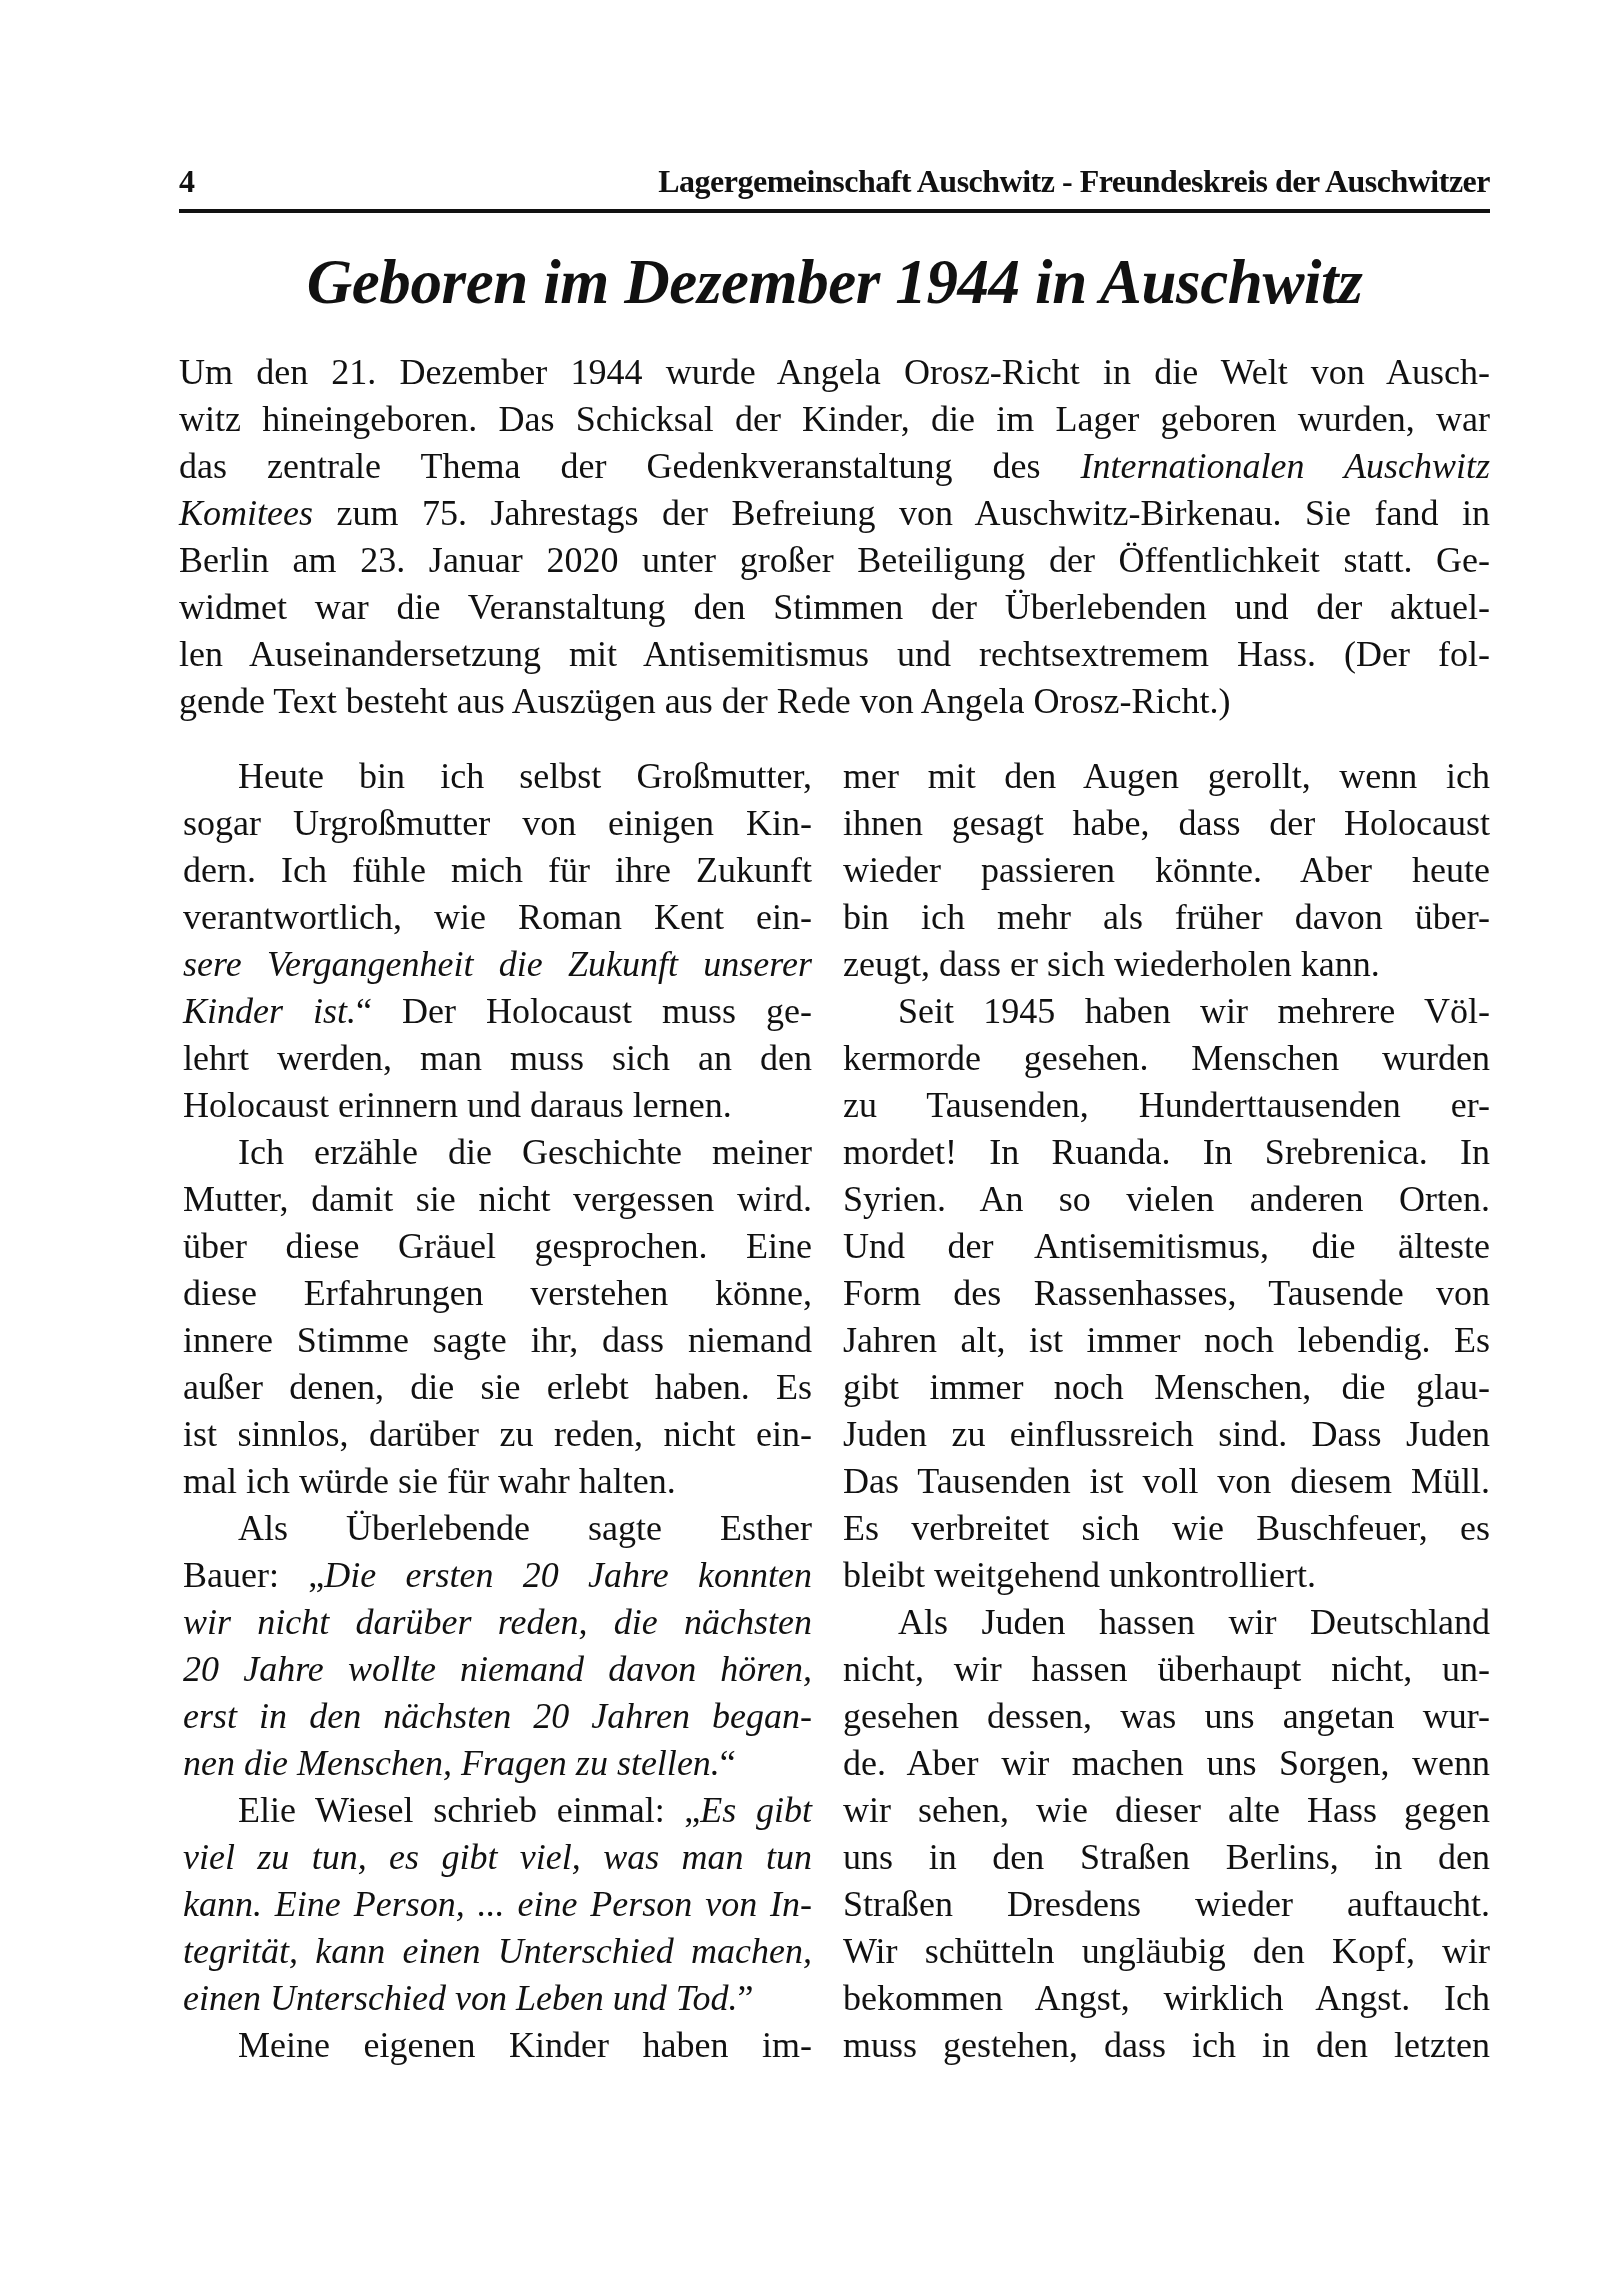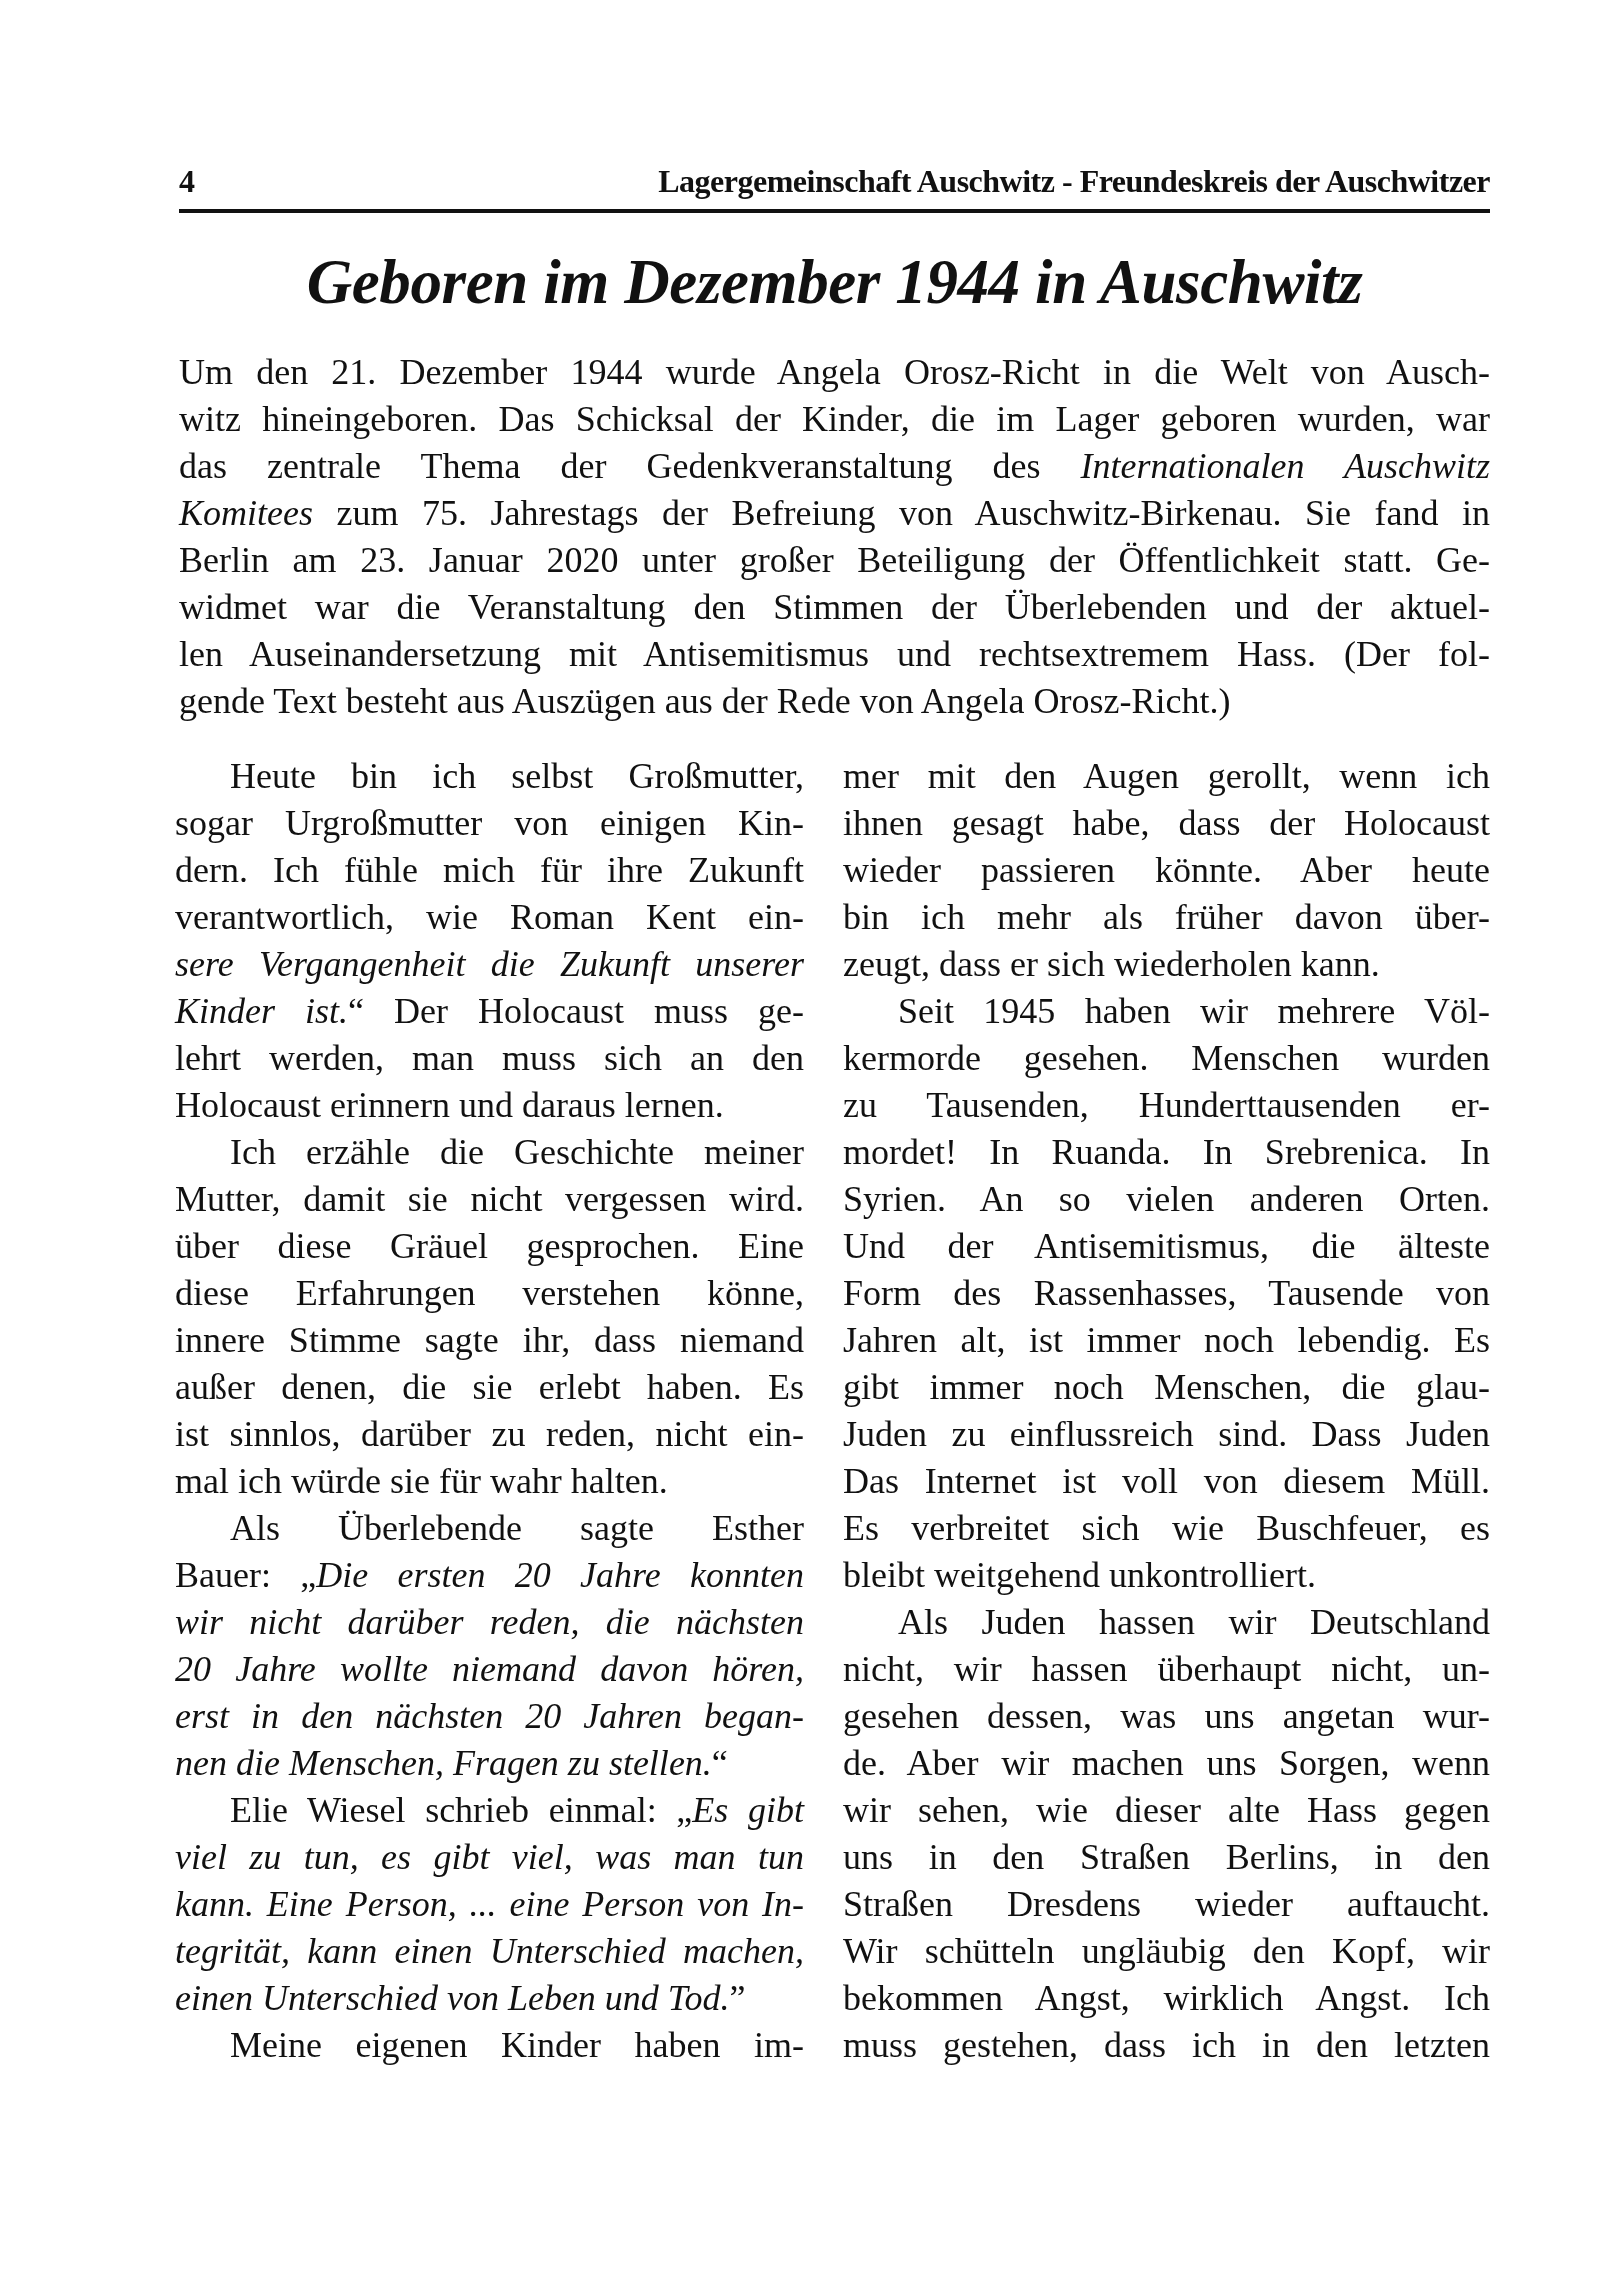--- a/index.html
+++ b/index.html
@@ -7,21 +7,21 @@
     .page-header { position: absolute; left: 179px; top: 160px; width: 1311px; height: 42px; }
     .page-number { position: absolute; left: 0; top: 0; font-weight: bold; font-size: 32px; line-height: 42px; }
     .running-head { position: absolute; right: 0; top: 0; font-weight: bold; font-size: 32px; line-height: 42px; letter-spacing: -0.5px; white-space: nowrap; }
     .header-rule { position: absolute; left: 179px; top: 209px; width: 1311px; height: 4px; background: #111; }
     .title { position: absolute; left: 179px; top: 242px; width: 1311px; text-align: center; font-weight: bold; font-size: 63px; line-height: 81px; letter-spacing: -0.4px; white-space: nowrap; font-style: italic; }
     .intro { position: absolute; left: 179px; top: 349px; width: 1311px; font-size: 36px; }
     .line { display: block; height: 47px; line-height: 47px; white-space: nowrap; text-align: justify; text-align-last: justify; }
     .line.last { text-align-last: left; }
     .line.indent { padding-left: 55px; }
     .col { position: absolute; top: 753px; font-size: 36px; }
-    .col-left { left: 175px; width: 629px; }
+    .col-left { left: 183px; width: 629px; }
     .col-right { left: 843px; width: 647px; }
     .col .line { height: 47px; line-height: 47px; }
     i { font-style: italic; }
   </style>
 </head>
 <body>
 
 <div class="page-header">
   <span class="page-number">4</span>
   <span class="running-head">Lagergemeinschaft Auschwitz - Freundeskreis der Auschwitzer</span>
@@ -81,21 +81,21 @@
     <span class="line indent"><span>Seit 1945 haben wir mehrere Völ-</span></span>
     <span class="line"><span>kermorde gesehen. Menschen wurden</span></span>
     <span class="line"><span>zu Tausenden, Hunderttausenden er-</span></span>
     <span class="line"><span>mordet! In Ruanda. In Srebrenica. In</span></span>
     <span class="line"><span>Syrien. An so vielen anderen Orten.</span></span>
     <span class="line"><span>Und der Antisemitismus, die älteste</span></span>
     <span class="line"><span>Form des Rassenhasses, Tausende von</span></span>
     <span class="line"><span>Jahren alt, ist immer noch lebendig. Es</span></span>
     <span class="line"><span>gibt immer noch Menschen, die glau-</span></span>
     <span class="line"><span>Juden zu einflussreich sind. Dass Juden</span></span>
-    <span class="line"><span>Das Internet ist voll von diesem Müll.</span></span>
+    <span class="line"><span>Das Tausenden ist voll von diesem Müll.</span></span>
     <span class="line"><span>Es verbreitet sich wie Buschfeuer, es</span></span>
     <span class="line last"><span>bleibt weitgehend unkontrolliert.</span></span>
     <span class="line indent"><span>Als Juden hassen wir Deutschland</span></span>
     <span class="line"><span>nicht, wir hassen überhaupt nicht, un-</span></span>
     <span class="line"><span>gesehen dessen, was uns angetan wur-</span></span>
     <span class="line"><span>de. Aber wir machen uns Sorgen, wenn</span></span>
     <span class="line"><span>wir sehen, wie dieser alte Hass gegen</span></span>
     <span class="line"><span>uns in den Straßen Berlins, in den</span></span>
     <span class="line"><span>Straßen Dresdens wieder auftaucht.</span></span>
     <span class="line"><span>Wir schütteln ungläubig den Kopf, wir</span></span>

